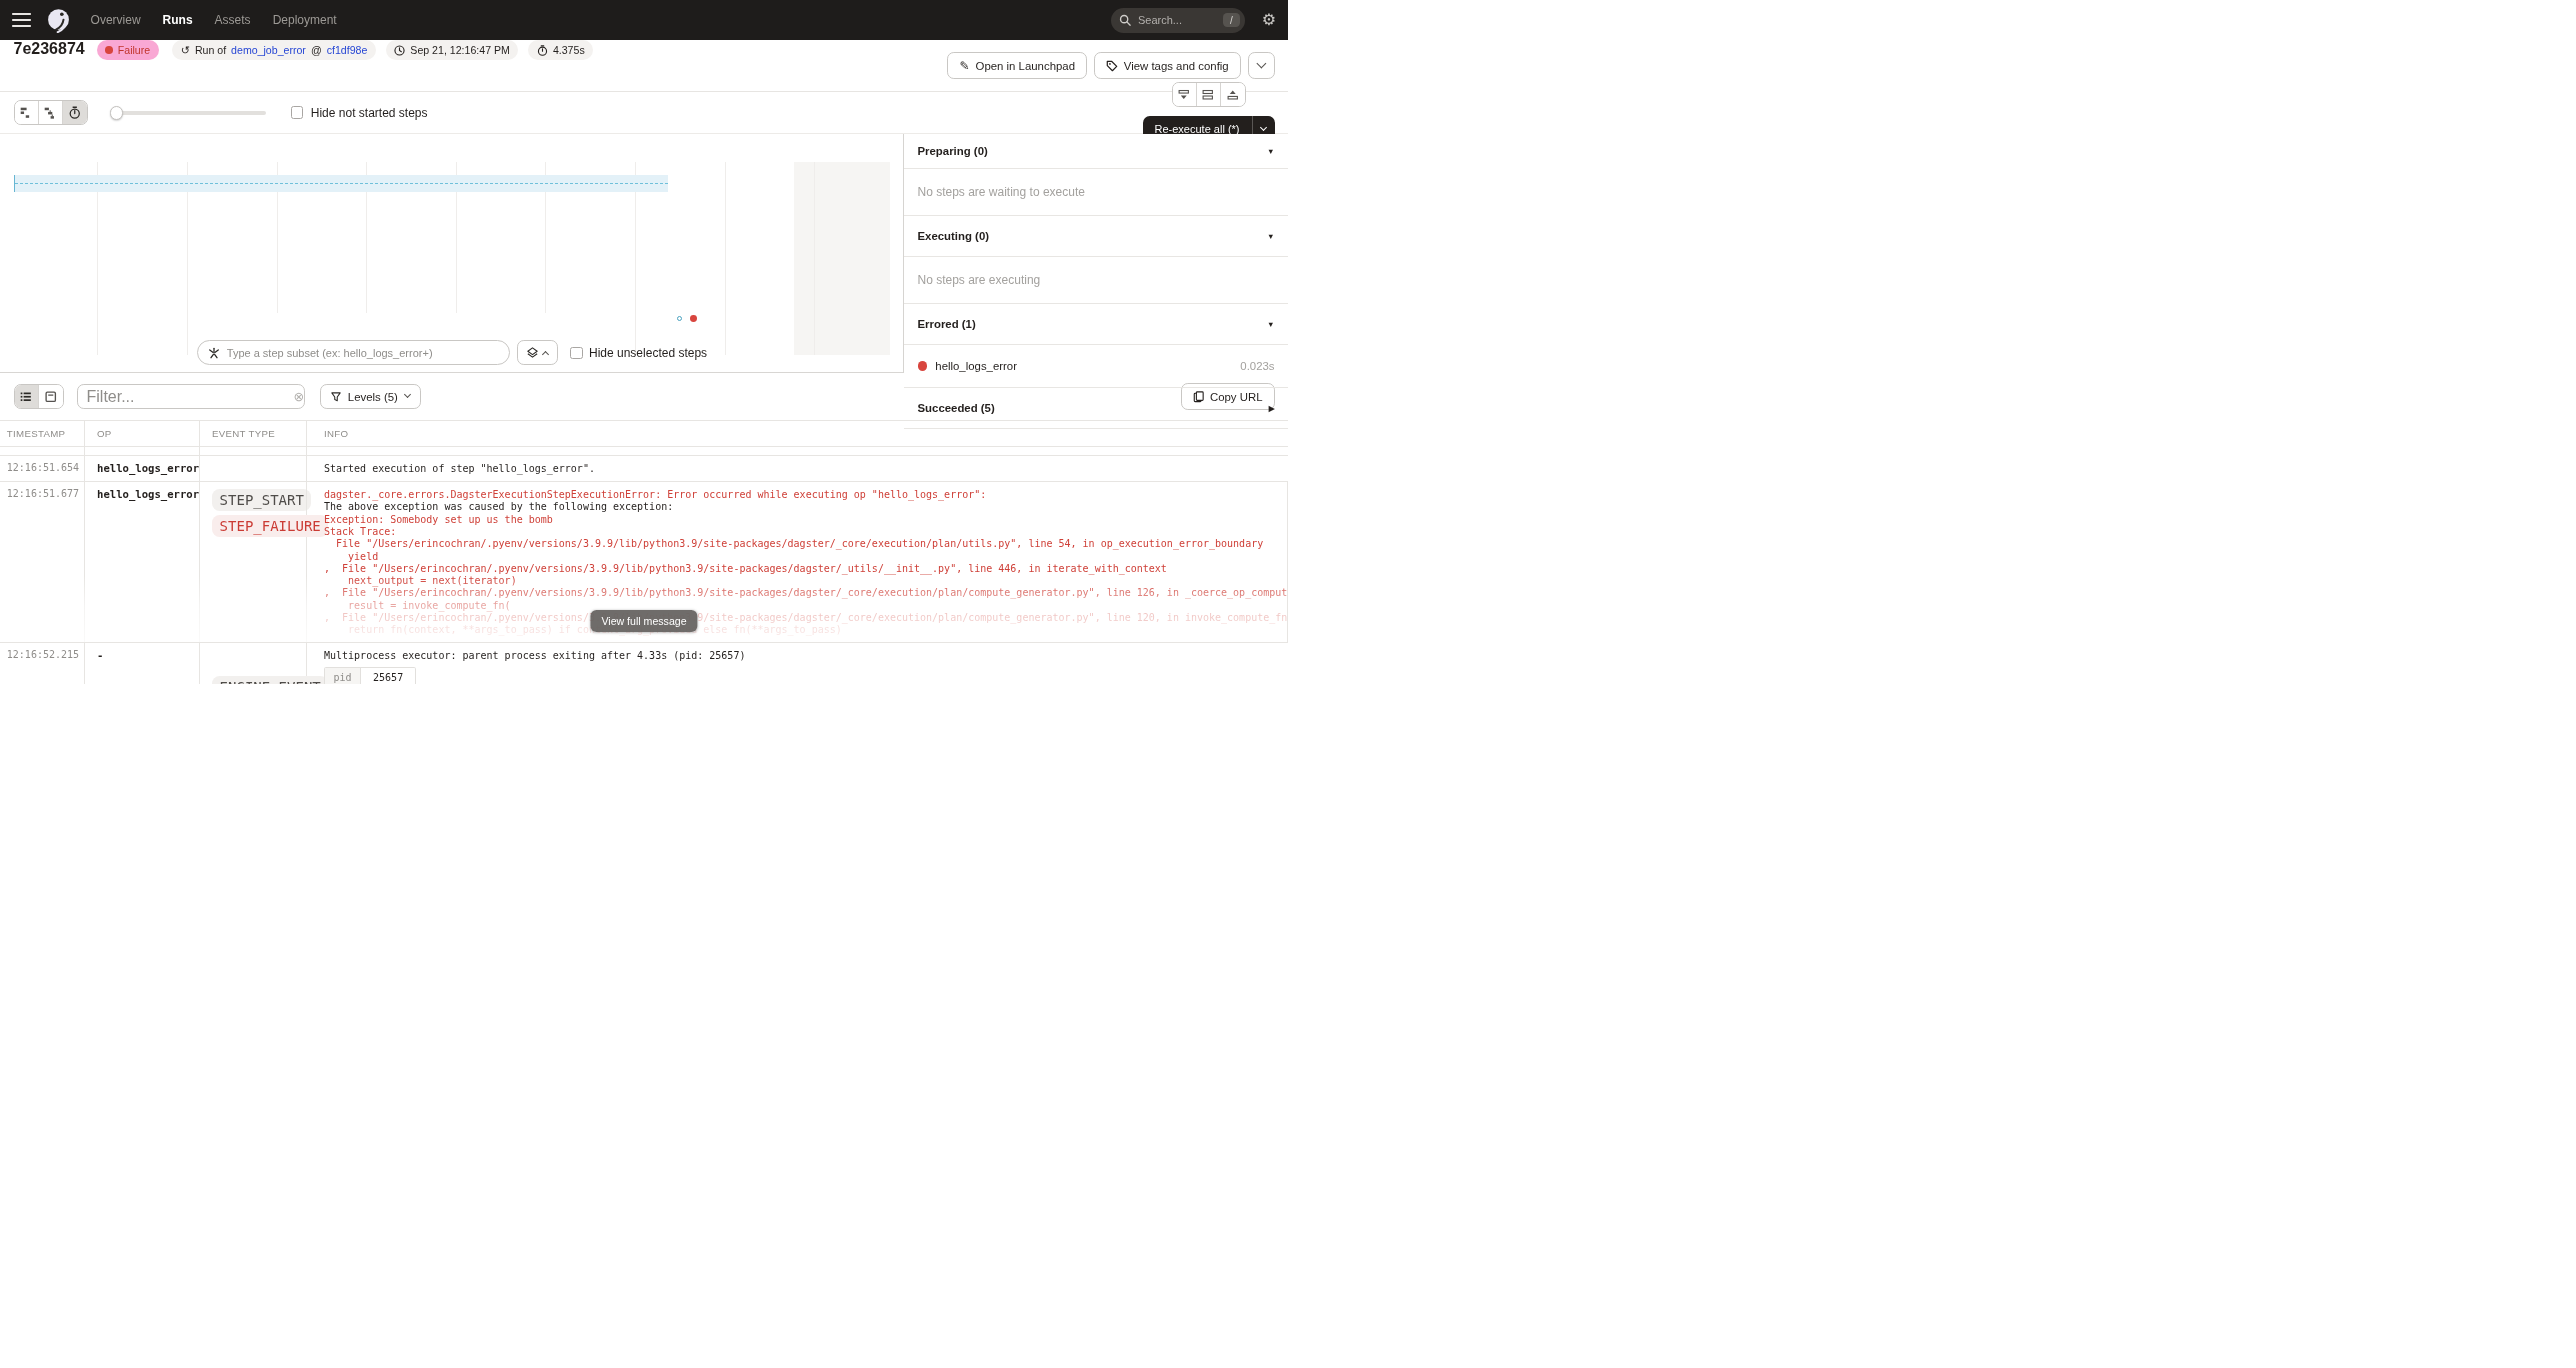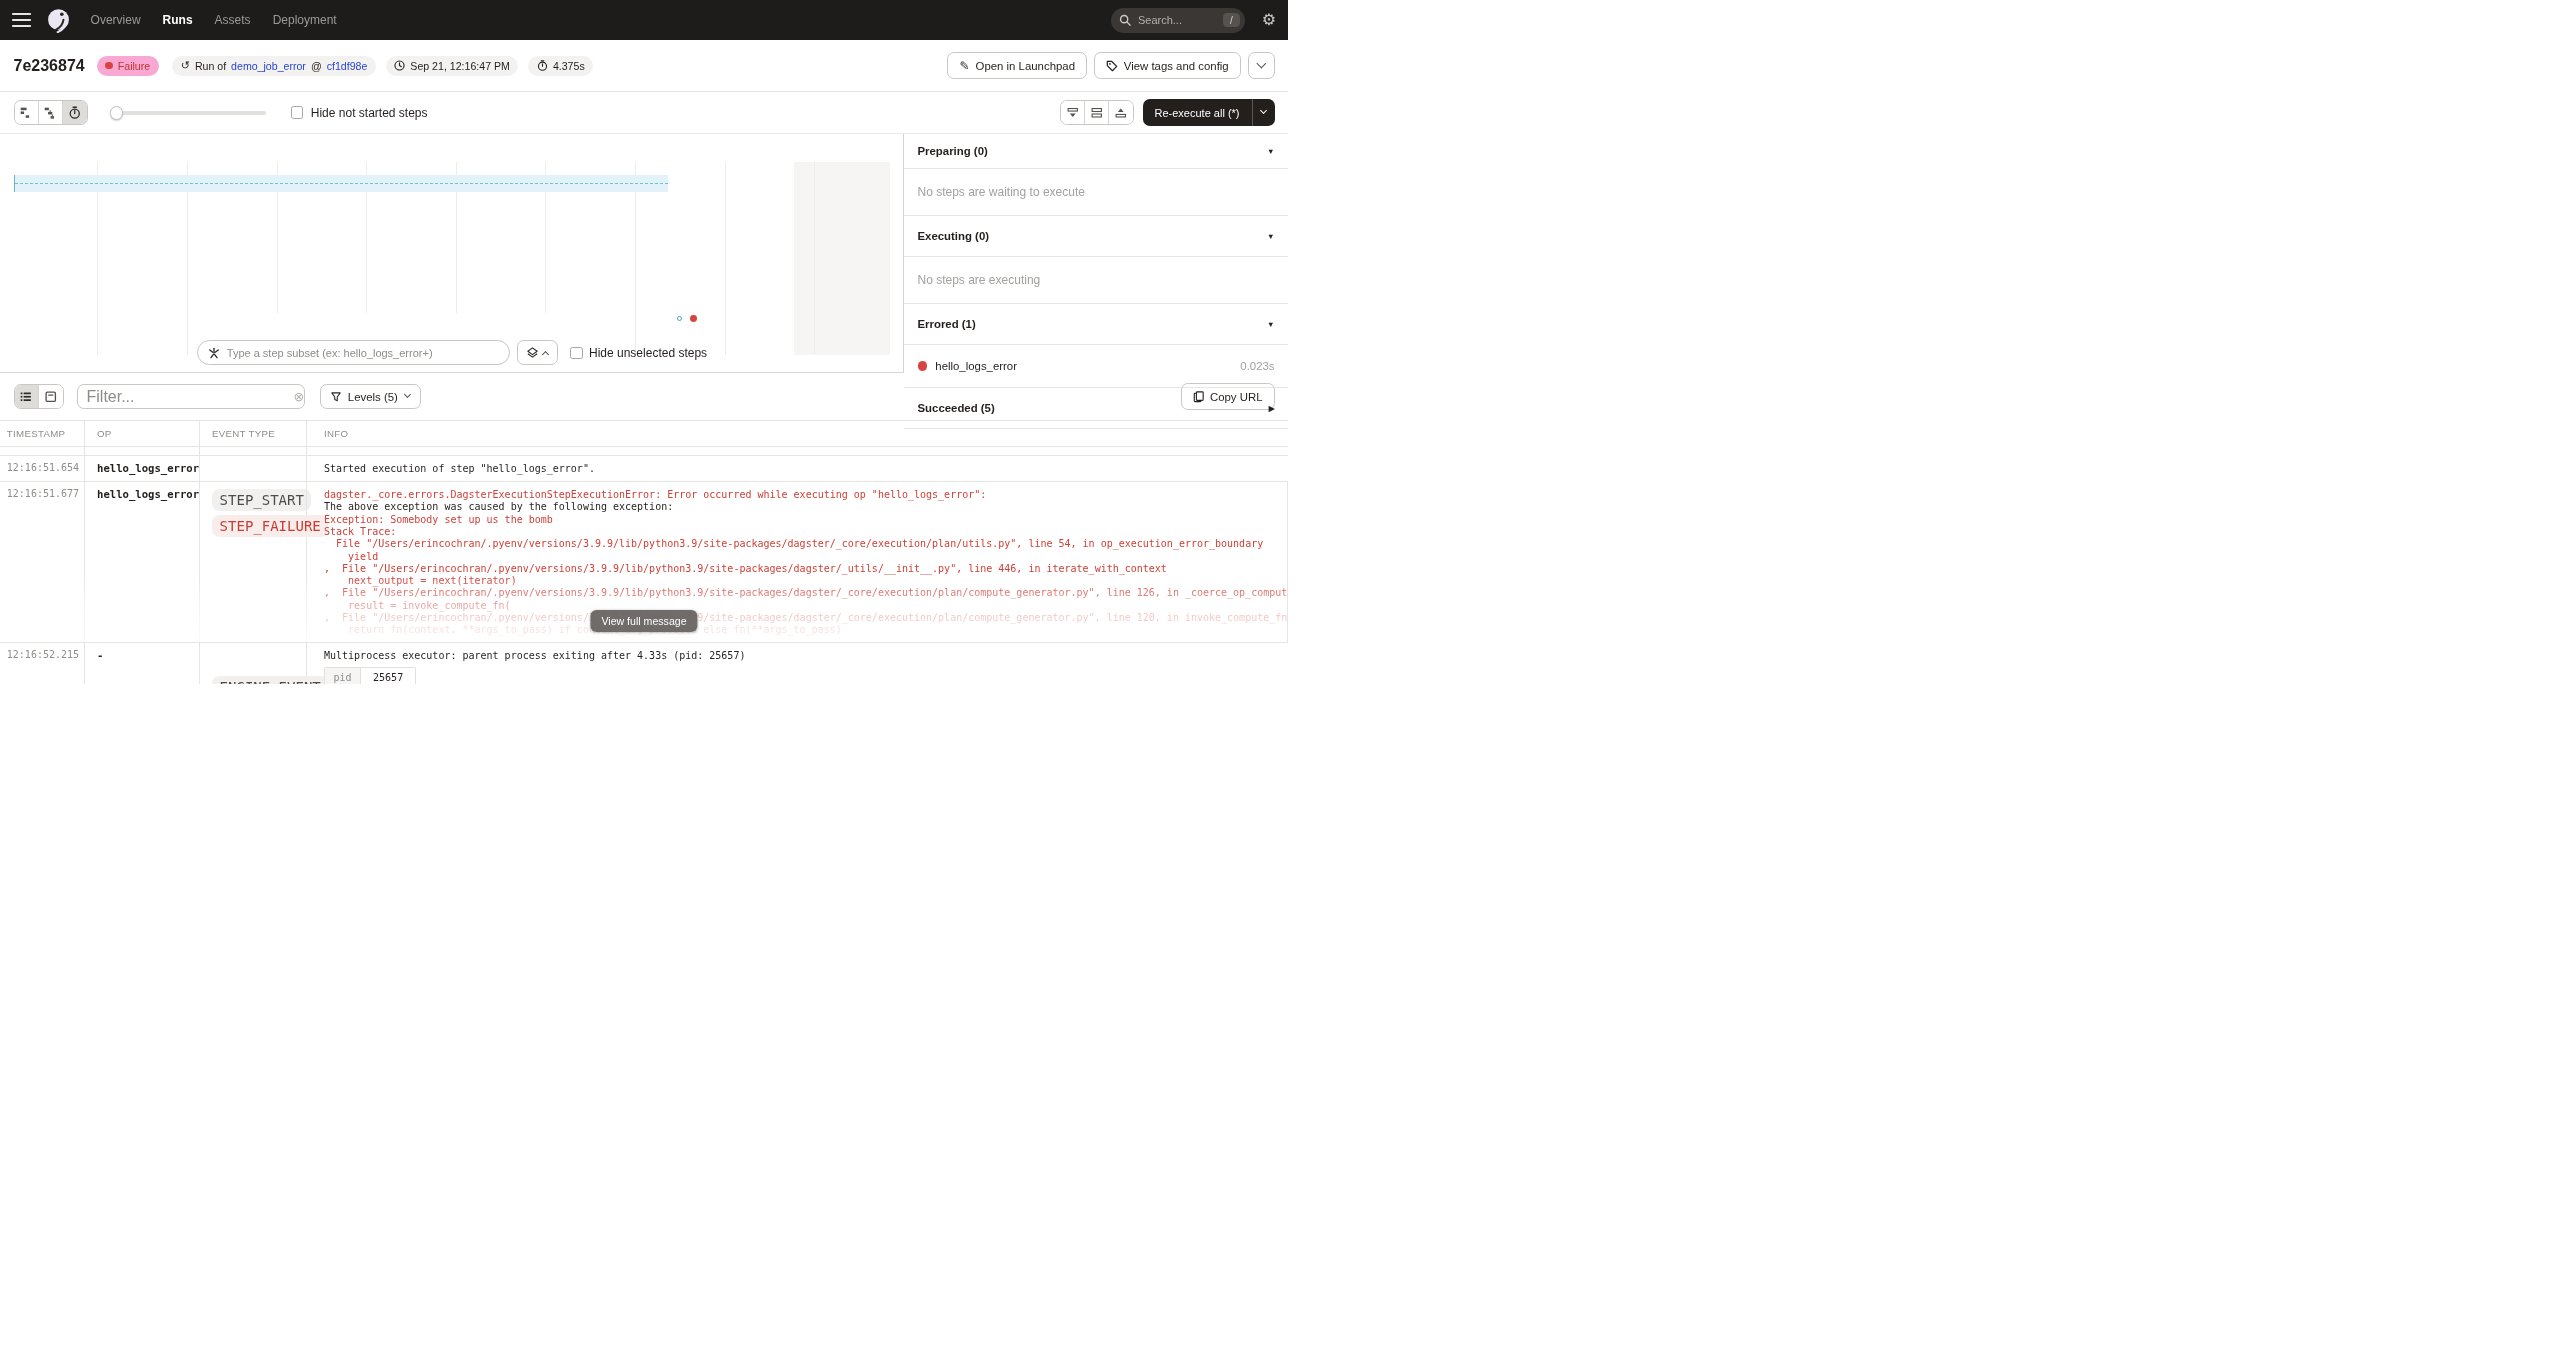--- a/index.html
+++ b/index.html
@@ -17,21 +17,21 @@
   .nav-item.active { color:#ffffff; font-weight:bold; }
   .topnav-right { margin-left:auto; display:flex; align-items:center; gap:17px; }
   .searchbox { width:134px; height:25px; background:#3a3734; border-radius:12.7px; display:flex; align-items:center; padding:0 5px 0 8.5px; }
   .searchbox .mag { margin-right:6.8px; display:flex; }
   .searchbox input { flex:1; background:transparent; border:none; outline:none; color:#cfcdca; font-size:11px; width:68px; }
   .searchbox input::placeholder { color:#b3b0ad; }
   .kbd { background:#56534f; color:#d6d4d1; font-size:10px; border-radius:4.2px; padding:1.7px 6.8px; }
   .gear { color:#c9c7c4; font-size:16px; line-height:1; cursor:pointer; }
 
   
-  .runheader { height:52px; display:flex; align-items:center; padding:0 13.5px; border-bottom:0.8px solid #e7e5e2; }
+  .runheader { height:52px; display:flex; padding:0 13.5px; border-bottom:0.8px solid #e7e5e2; }
   .run-id { font-size:16px; font-weight:bold; margin-right:12px; }
   .badge-failure { display:flex; align-items:center; gap:5px; background:#f9a8d4; color:#c1352c; font-size:10.6px; border-radius:10px; height:20px; padding:0 8.5px; margin-right:13.5px; }
   .badge-failure .dot { width:7.6px; height:7.6px; border-radius:50%; background:#d8453e; }
   .pill { display:flex; align-items:center; gap:5px; background:#f4f2f0; border-radius:10px; height:20px; padding:0 8.5px; font-size:10.6px; margin-right:10px; color:#231f1d; }
   .pill .picon { font-size:11px; line-height:1; color:#231f1d; display:flex; }
   .link { color:#2646d4; cursor:pointer; }
   .runheader-right { margin-left:auto; display:flex; align-items:center; gap:6.8px; }
   .btn { display:flex; align-items:center; gap:6px; border:0.8px solid #c9c7c4; border-radius:6.8px; height:27px; padding:0 11px; font-size:11.4px; background:#fff; cursor:pointer; color:#231f1d; }
   .btn .bicon { display:flex; font-size:12px; line-height:1; }
   .btn.icon-only { width:27px; padding:0; justify-content:center; }
@@ -45,21 +45,21 @@
   .seg { width:24px; height:100%; display:flex; align-items:center; justify-content:center; background:#fff; border-right:0.8px solid #d6d4d1; cursor:pointer; }
   .seg:last-child { border-right:none; }
   .seg.selected { background:#dedcd9; }
   .slider { position:relative; width:156px; height:25px; margin-left:22px; cursor:pointer; }
   .slider .track { position:absolute; left:5px; right:0; top:11px; height:4.2px; background:#e2e0dd; border-radius:2.5px; }
   .slider .knob { position:absolute; left:0; top:6px; width:13.5px; height:13.5px; border-radius:50%; background:#fff; border:0.8px solid #c3c1be; box-shadow:0 0.8px 1.7px rgba(0,0,0,.2); }
   .checkline { display:flex; align-items:center; gap:7.6px; cursor:pointer; }
   .checkbox { width:12.7px; height:12.7px; border:1.3px solid #a9a6a3; border-radius:2.5px; background:#fff; }
   .checklabel { font-size:12px; }
   .gtoolbar .hns { margin-left:25px; }
-  .gtoolbar-right { margin-left:auto; display:flex; align-items:center; gap:8.5px; }
+  .gtoolbar-right { margin-left:auto; display:flex; align-items:center; gap:8.5px;flex-direction:column; }
   .btn-dark { display:flex; align-items:stretch; background:#231f1d; border-radius:6.8px; height:27px; overflow:hidden; cursor:pointer; }
   .btn-dark .main { color:#fff; font-size:11px; display:flex; align-items:center; padding:0 12px; }
   .btn-dark .caretpart { display:flex; align-items:center; padding:0 8.5px; border-left:0.8px solid rgba(255,255,255,.25); }
   .btn-dark .caretpart .chev { border-color:#fff; width:5px; height:5px; }
 
   
   .gantt-section { position:relative; height:239px; border-bottom:0.8px solid #d8d6d3; }
   .gantt-area { position:absolute; left:0; top:0; width:903px; height:239px; overflow:hidden; }
   .axis { position:absolute; left:0; top:0; width:903px; height:28px; border-bottom:0.8px solid #e8e6e4; }
   .tick-label { position:absolute; top:7.6px; transform:translateX(-50%); font-family:"DejaVu Sans Mono", monospace; font-size:9.7px; color:#8a8885; }

